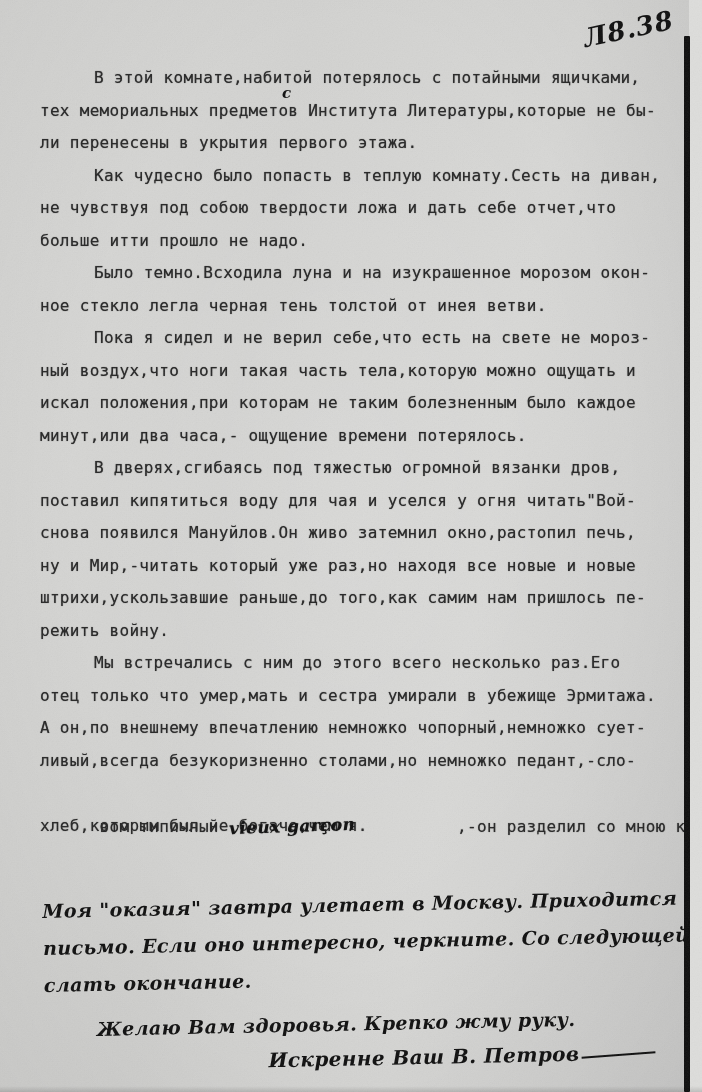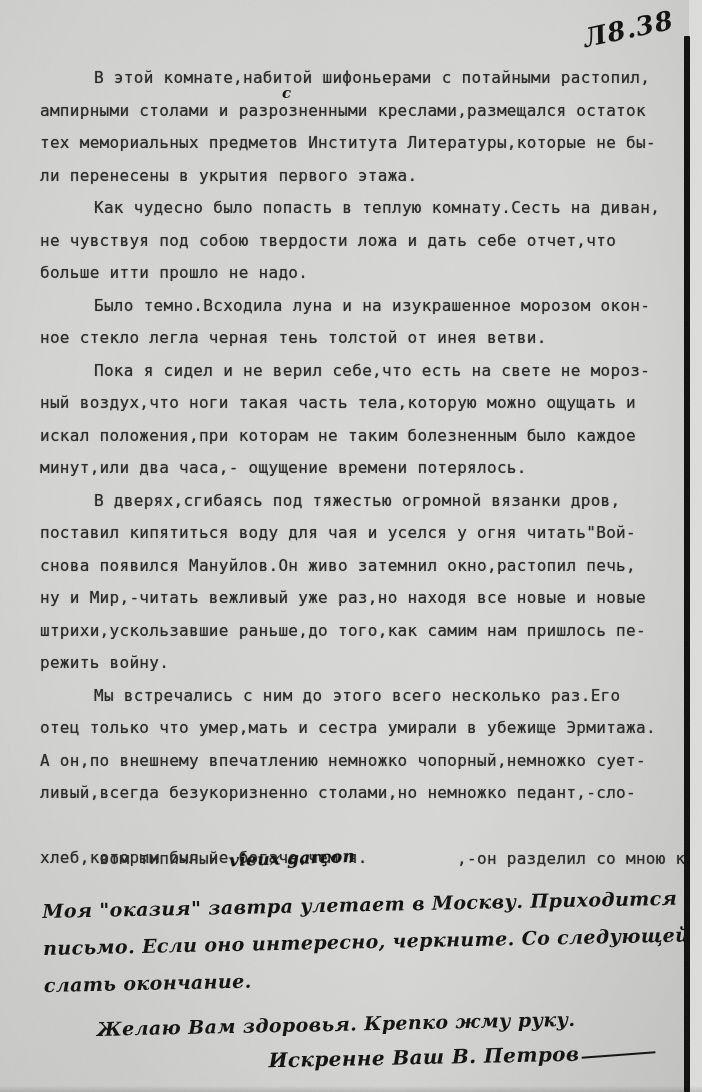--- a/index.html
+++ b/index.html
@@ -58,37 +58,36 @@
 
 <div class="page">
 
   <div class="vignette"></div>
 
   <div class="hand corner-mark">Л8.38</div>
 
   <div class="hand correction">с</div>
 
   <div class="typed">
-    <div class="tline ind">В этой комнате,набитой шифоньерами с потайными растопил,</div>
-    <div class="tline">ампирными столами и разрозненными креслами,размещался остаток</div>
+    <div class="tline ind">В этой комнате,набитой потерялось с потайными ящичками,</div>
     <div class="tline">тех мемориальных предметов Института Литературы,которые не бы-</div>
     <div class="tline">ли перенесены в укрытия первого этажа.</div>
     <div class="tline ind">Как чудесно было попасть в теплую комнату.Сесть на диван,</div>
     <div class="tline">не чувствуя под собою твердости ложа и дать себе отчет,что</div>
     <div class="tline">больше итти прошло не надо.</div>
     <div class="tline ind">Было темно.Всходила луна и на изукрашенное морозом окон-</div>
     <div class="tline">ное стекло легла черная тень толстой от инея ветви.</div>
     <div class="tline ind">Пока я сидел и не верил себе,что есть на свете не мороз-</div>
     <div class="tline">ный воздух,что ноги такая часть тела,которую можно ощущать и</div>
     <div class="tline">искал положения,при которам не таким болезненным было каждое</div>
     <div class="tline">минут,или два часа,- ощущение времени потерялось.</div>
     <div class="tline ind">В дверях,сгибаясь под тяжестью огромной вязанки дров,</div>
     <div class="tline">поставил кипятиться воду для чая и уселся у огня читать"Вой-</div>
     <div class="tline">снова появился Мануйлов.Он живо затемнил окно,растопил печь,</div>
-    <div class="tline">ну и Мир,-читать вежливый уже раз,но находя все новые и новые</div>
+    <div class="tline">ну и Мир,-читать который уже раз,но находя все новые и новые</div>
     <div class="tline">штрихи,ускользавшие раньше,до того,как самим нам пришлось пе-</div>
     <div class="tline">режить войну.</div>
     <div class="tline ind">Мы встречались с ним до этого всего несколько раз.Его</div>
     <div class="tline">отец только что умер,мать и сестра умирали в убежище Эрмитажа.</div>
     <div class="tline">А он,по внешнему впечатлению немножко чопорный,немножко сует-</div>
     <div class="tline">ливый,всегда безукоризненно столами,но немножко педант,-сло-</div>
     <div class="tline">
       <span>вом типичный</span><span class="hand vieux">vieux garçon</span><span class="vafter">,-он разделил со мною кров и</span>
     </div>
     <div class="tline">хлеб,которым был не богаче,чем я.</div>

